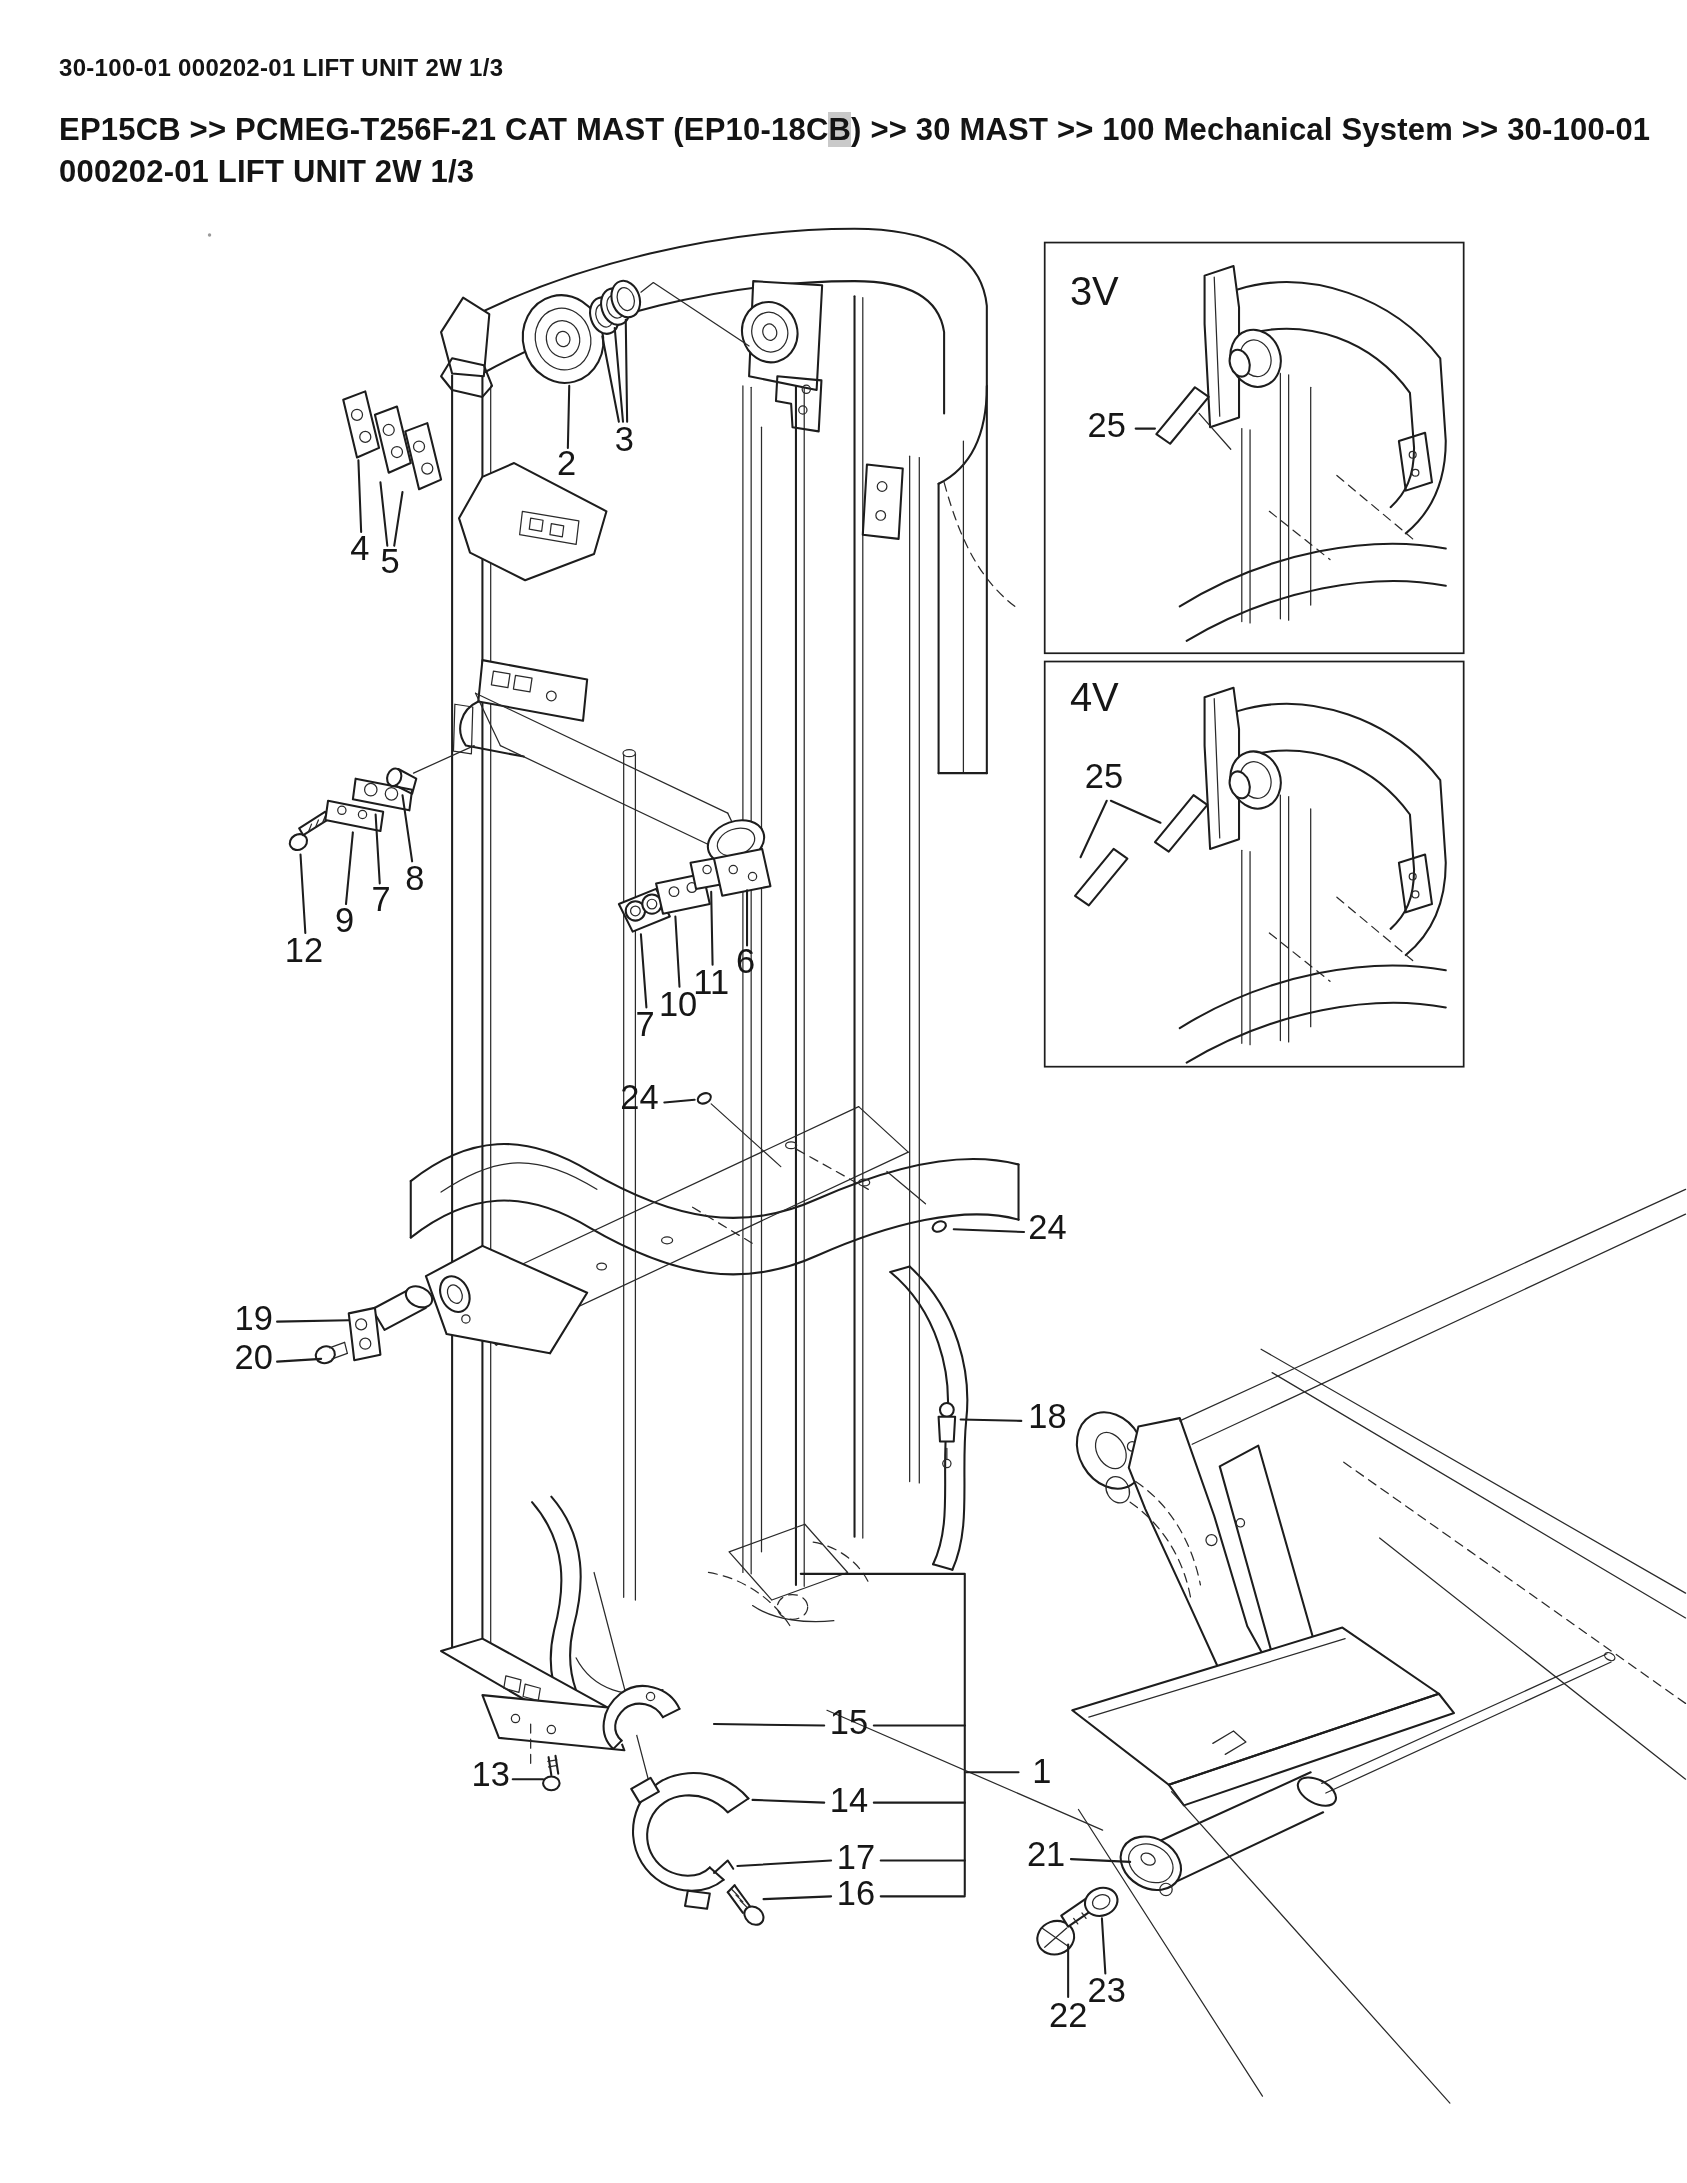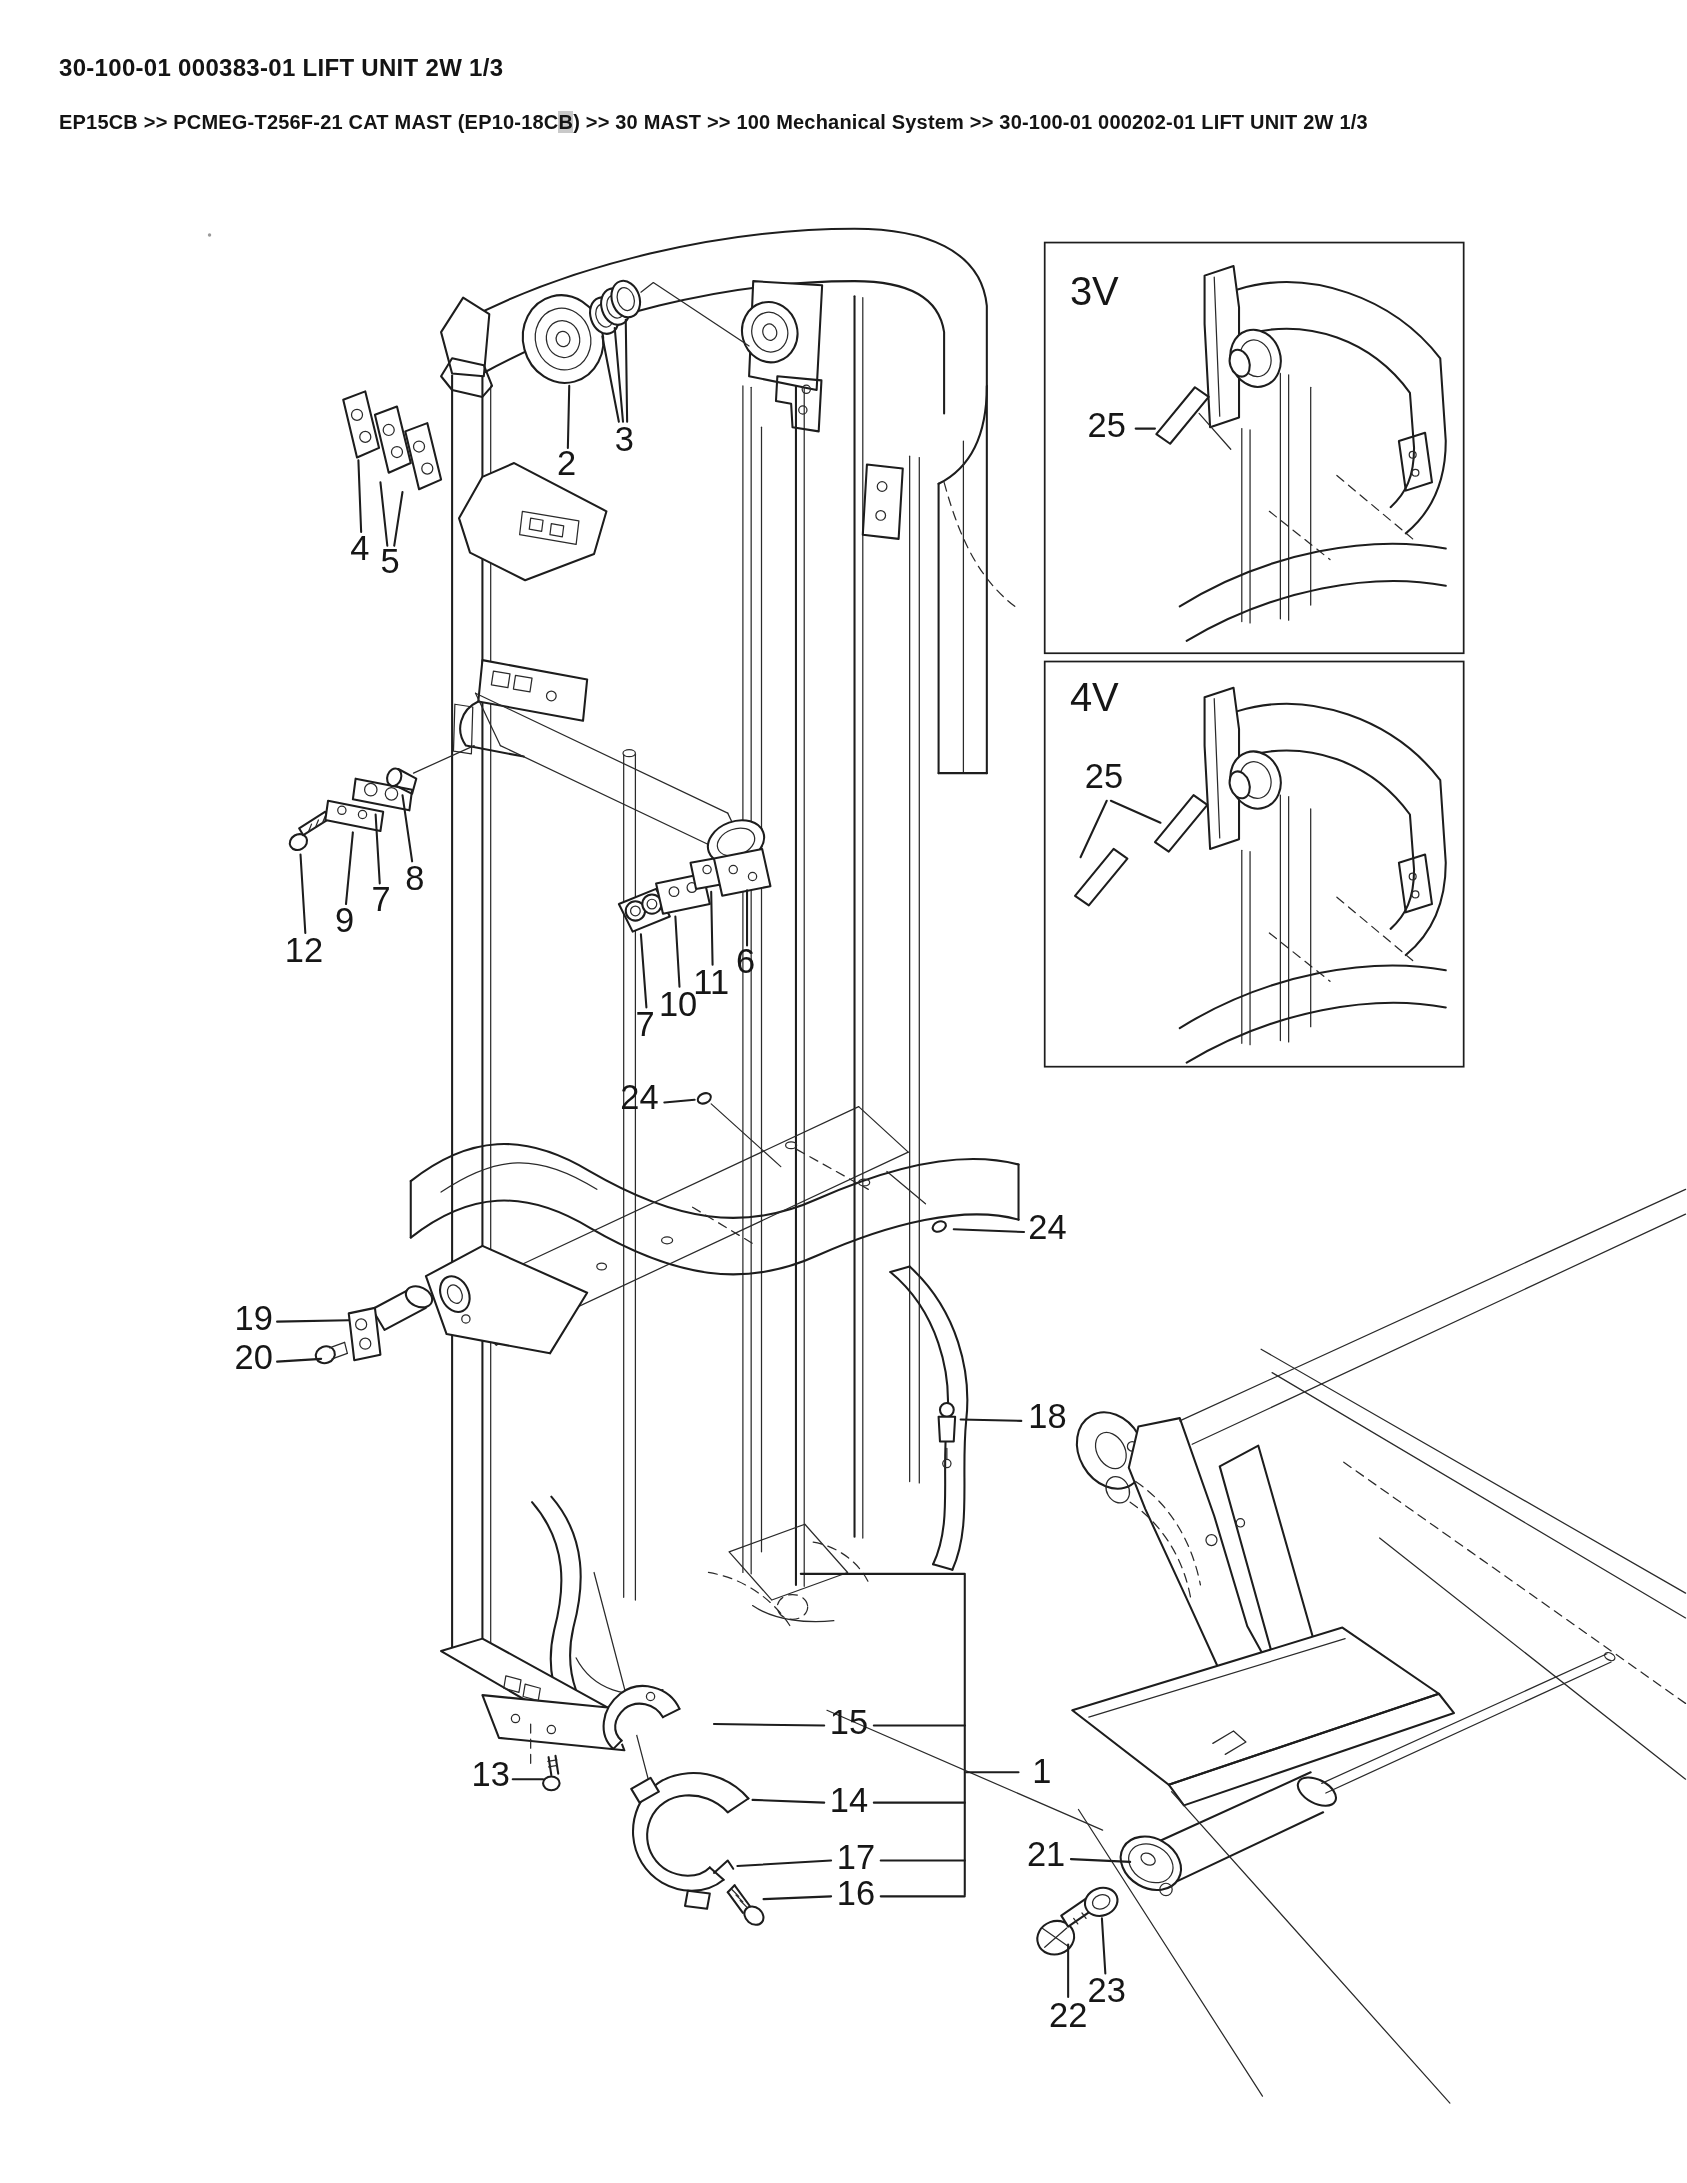--- a/index.html
+++ b/index.html
@@ -2,36 +2,36 @@
 <html style="font-size:11px"><head>
 <meta charset="utf-8">
 <style>
   * { margin:0; padding:0; box-sizing:border-box; }
   html,body { background:#ffffff; }
   body { width:1687px; height:2183px; position:relative;
          font-family:"Liberation Sans", sans-serif; color:#141414; }
   .header { position:absolute; left:59px; top:54px; font-size:24px; font-weight:bold;
             letter-spacing:0.3px; white-space:nowrap; }
   .breadcrumb { position:absolute; left:59px; top:109px; width:1593px;
-                font-size:20px; font-weight:bold; line-height:1.34; letter-spacing:0.2px; }
+                font-size:31px; font-weight:bold; line-height:1.34; letter-spacing:0.2px; }
   .hl { background:#c9c9c9; }
   svg.diagram { position:absolute; left:0; top:0; }
   .ln   { stroke:#1d1d1d; stroke-width:3; fill:none; stroke-linecap:round; stroke-linejoin:round; }
   .thin { stroke:#2a2a2a; stroke-width:1.8; fill:none; stroke-linecap:round; stroke-linejoin:round; }
   .wfill{ fill:#ffffff; }
   .dash { stroke-dasharray:13 9; }
   .box  { stroke:#1d1d1d; stroke-width:2.5; fill:none; }
   text.callout { font-family:"Liberation Sans", sans-serif; font-size:50px; fill:#161616; }
   text.inset-label { font-size:58px; }
   .speck { fill:#9a9a9a; }
 </style>
 </head>
 <body>
 
-<div class="header">30-100-01 000383-01 LIFT UNIT 2W 1/3</div>
+<div class="header">30-100-01 000202-01 LIFT UNIT 2W 1/3</div>
 <div class="breadcrumb"><span>EP15CB &gt;&gt; PCMEG-T256F-21 CAT MAST (EP10-18C</span><span class="hl">B</span><span>) &gt;&gt; 30 MAST &gt;&gt; 100 Mechanical System &gt;&gt; 30-100-01 000202-01 LIFT UNIT 2W 1/3</span></div>
 
 <svg class="diagram" width="1687" height="2183" viewBox="0 0 2448 3168">
 
   <defs>
     <g id="mast-corner">
       <path class="ln" d="M1796,420 C1900,388 2022,432 2090,520 L2098,640 C2098,702 2074,746 2040,774"></path>
       <path class="ln" d="M1800,487 C1900,458 1992,496 2046,570 L2052,650 C2052,692 2040,716 2018,736"></path>
       <polygon class="ln wfill" points="1748,400 1790,386 1798,446 1798,606 1756,620 1748,470"></polygon>
       <line class="thin" x1="1762" y1="402" x2="1770" y2="604"></line>

